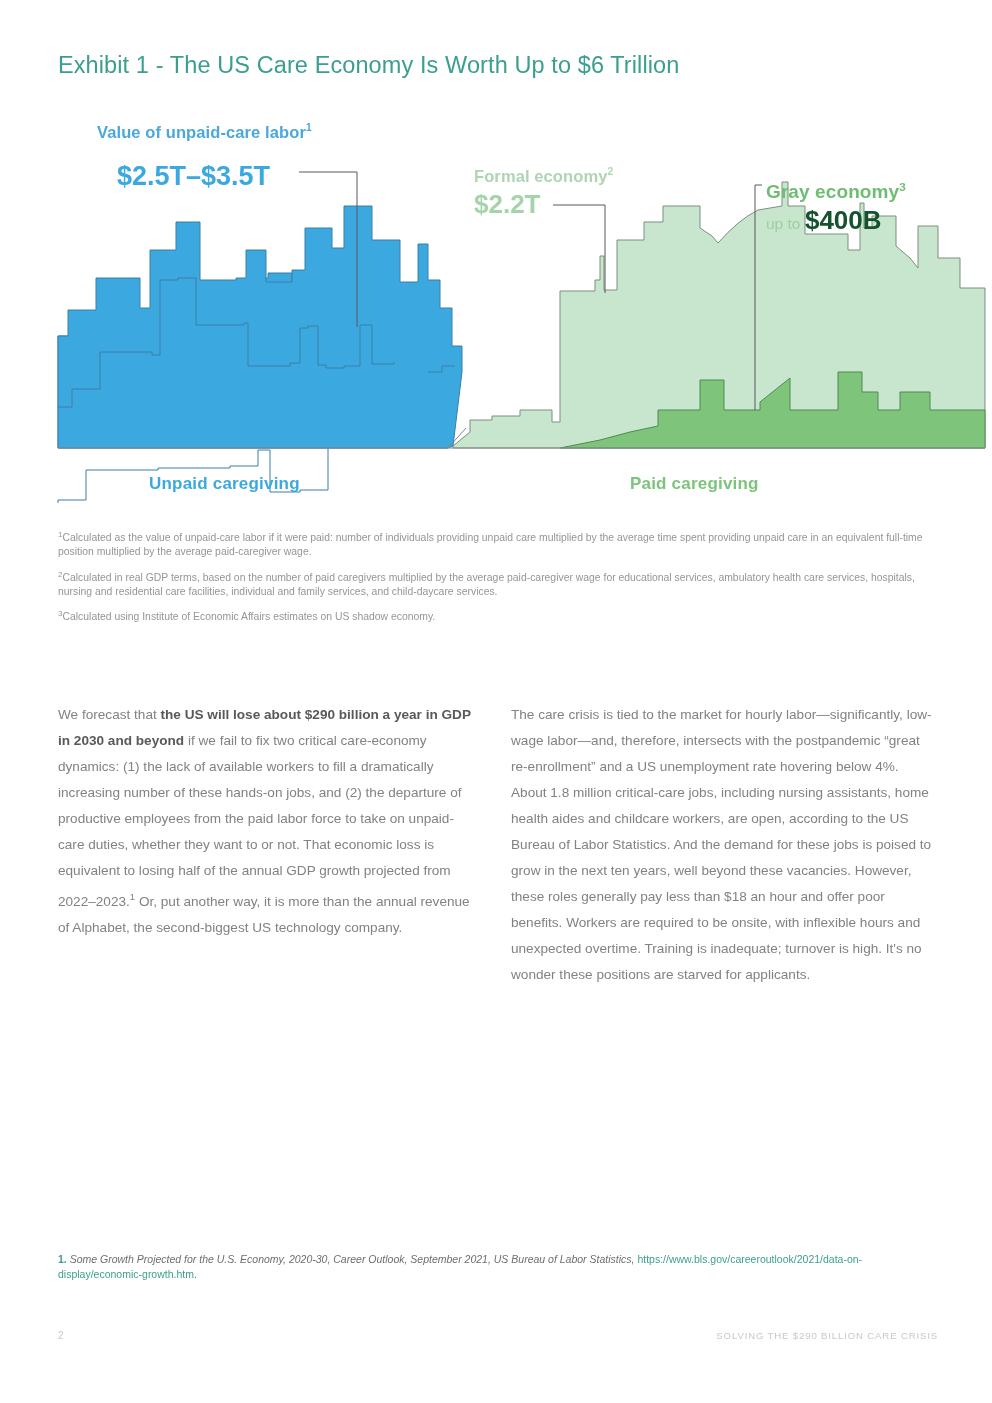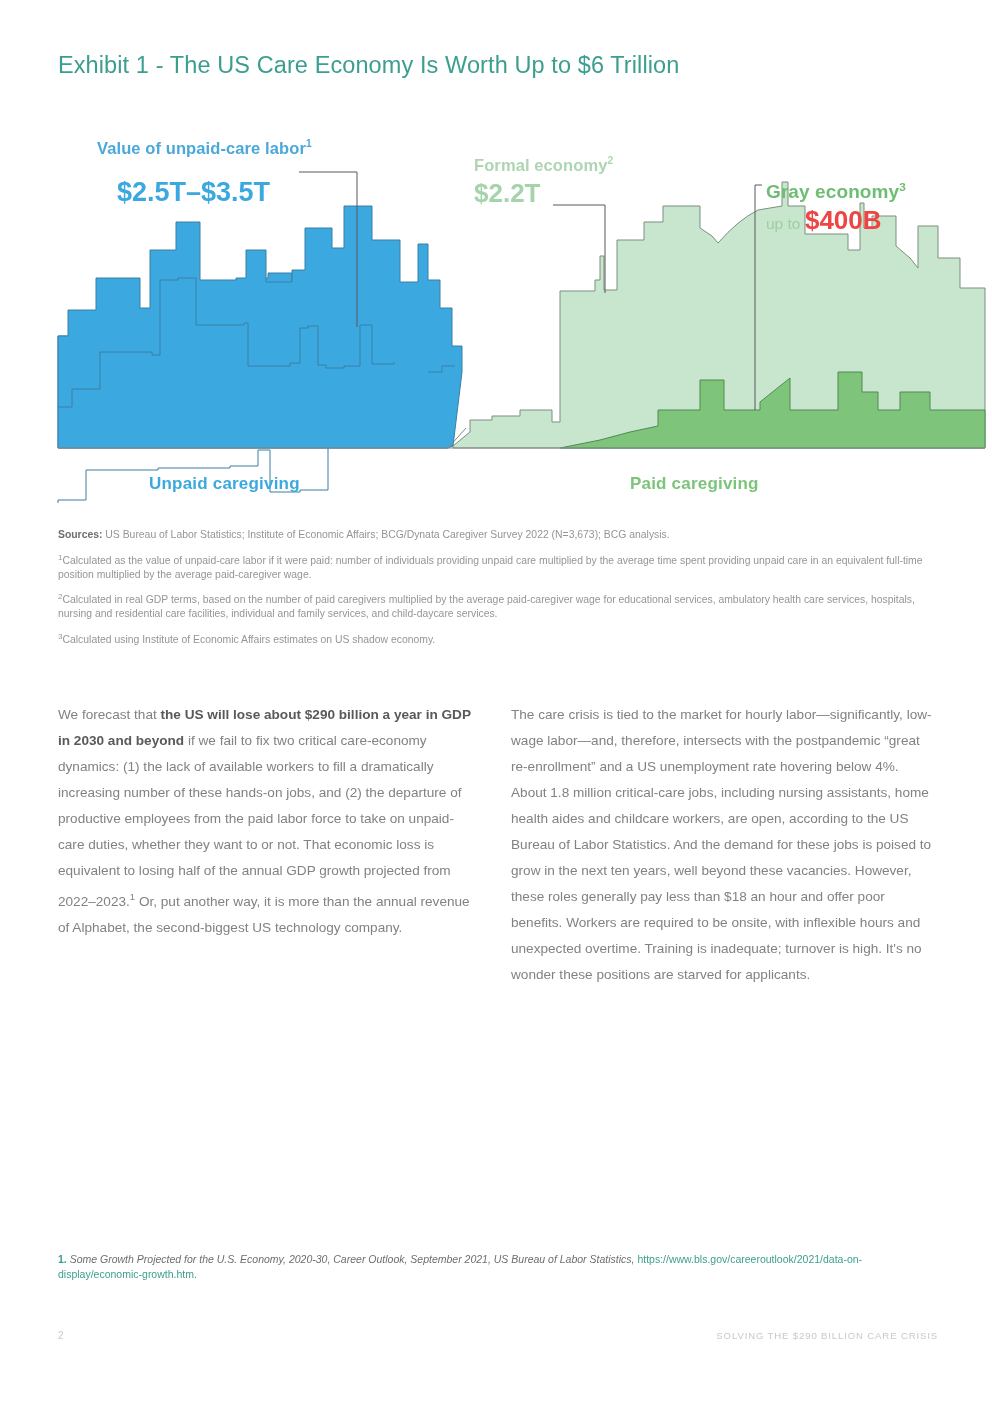--- a/index.html
+++ b/index.html
@@ -22,35 +22,35 @@
 
   
   .chart-block{ position:absolute; left:0; top:110px; width:992px; height:400px; }
   .chart-svg{ display:block; }
 
   .callout{ position:absolute; white-space:nowrap; }
   .callout .cap{ display:block; font-weight:700; letter-spacing:.1px; }
   .callout .val{ display:block; font-weight:700; }
 
   
-  .c-unpaid{ left:97px; top:28px; }
+  .c-unpaid{ left:97px; top:12px; }
   .c-unpaid .cap{ font-size:16.5px; color:#4aa8db; }
   .c-unpaid .val{ font-size:27px; color:#3ba9e0; margin-top:19px; margin-left:20px; }
 
   
-  .c-formal{ left:474px; top:45px; }
+  .c-formal{ left:474px; top:56px; }
   .c-formal .cap{ font-size:16.5px; color:#aed5b2; }
   .c-formal .val{ font-size:26px; color:#a5d3ab; margin-top:3px; }
 
   
   .c-gray{ left:766px; top:70px; }
   .c-gray .cap{ font-size:19px; color:#6fbd72; }
   .c-gray .valline{ margin-top:2px; display:block; }
   .c-gray .upto{ font-size:15.5px; color:#9fce9f; font-weight:400; }
-  .c-gray .val{ display:inline; font-size:26px; color:#ef4444; font-weight:700; }
+  .c-gray .val{ display:inline; font-size:26px; color:#14532d; font-weight:700; }
 
   .sup{ font-size:.62em; vertical-align:super; font-weight:700; }
 
   
   .axis-label{ position:absolute; font-size:17px; font-weight:700; letter-spacing:.2px; }
   .axis-unpaid{ left:149px; top:364px; color:#3ba9e0; }
   .axis-paid{ left:630px; top:364px; color:#7cc47c; }
 
   
   .notes{ position:absolute; left:58px; top:528px; width:880px; }
@@ -158,21 +158,20 @@
       <span class="cap"><span>Gray economy</span><span class="sup">3</span></span>
       <span class="valline"><span class="upto">up to</span>
         <span class="val">$400B</span></span>
     </div>
 
     <div class="axis-label axis-unpaid">Unpaid caregiving</div>
     <div class="axis-label axis-paid">Paid caregiving</div>
   </div>
 
   <div class="notes">
-    <p><b>Sources:</b><span> US Bureau of Labor Statistics; Institute of Economic Affairs; BCG/Dynata Caregiver Survey 2022 (N=3,673); BCG analysis.</span></p>
     <p><span class="sup">1</span><span>Calculated as the value of unpaid-care labor if it were paid: number of individuals providing unpaid care multiplied by the average time spent providing unpaid care in an equivalent full-time position multiplied by the average paid-caregiver wage.</span></p>
     <p><span class="sup">2</span><span>Calculated in real GDP terms, based on the number of paid caregivers multiplied by the average paid-caregiver wage for educational services, ambulatory health care services, hospitals, nursing and residential care facilities, individual and family services, and child-daycare services.</span></p>
     <p><span class="sup">3</span><span>Calculated using Institute of Economic Affairs estimates on US shadow economy.</span></p>
   </div>
 
   <div class="cols">
     <div class="col">
       <p><span>We forecast that </span><b>the US will lose about $290 billion a year in GDP in 2030 and beyond</b><span> if we fail to fix two critical care-economy dynamics: (1) the lack of available workers to fill a dramatically increasing number of these hands-on jobs, and (2) the departure of productive employees from the paid labor force to take on unpaid-care duties, whether they want to or not. That economic loss is equivalent to losing half of the annual GDP growth projected from 2022–2023.</span><span class="sup">1</span><span> Or, put another way, it is more than the annual revenue of Alphabet, the second-biggest US technology company.</span></p>
     </div>
     <div class="col">

